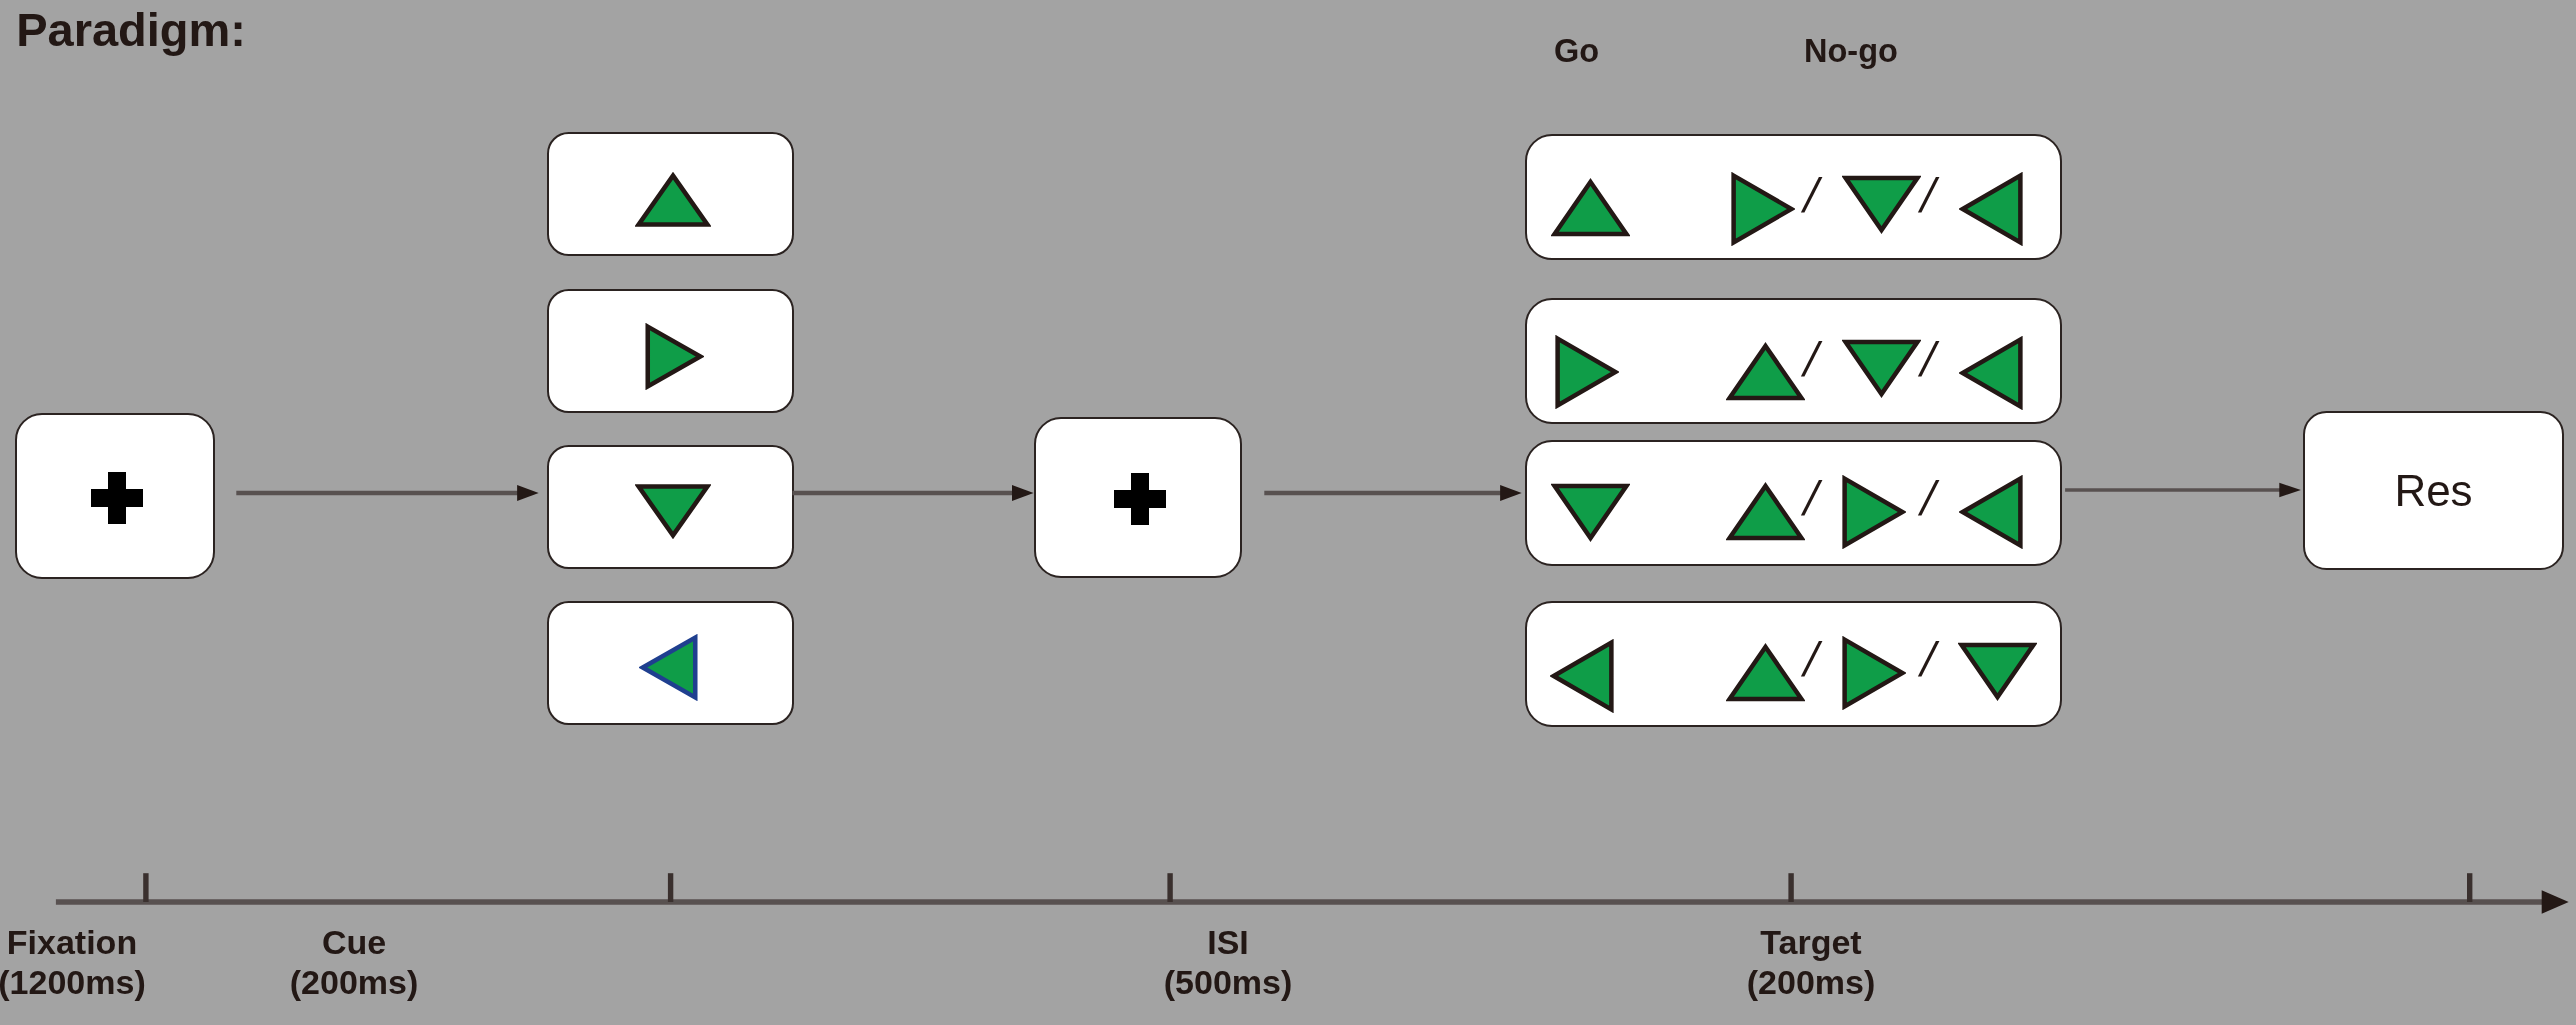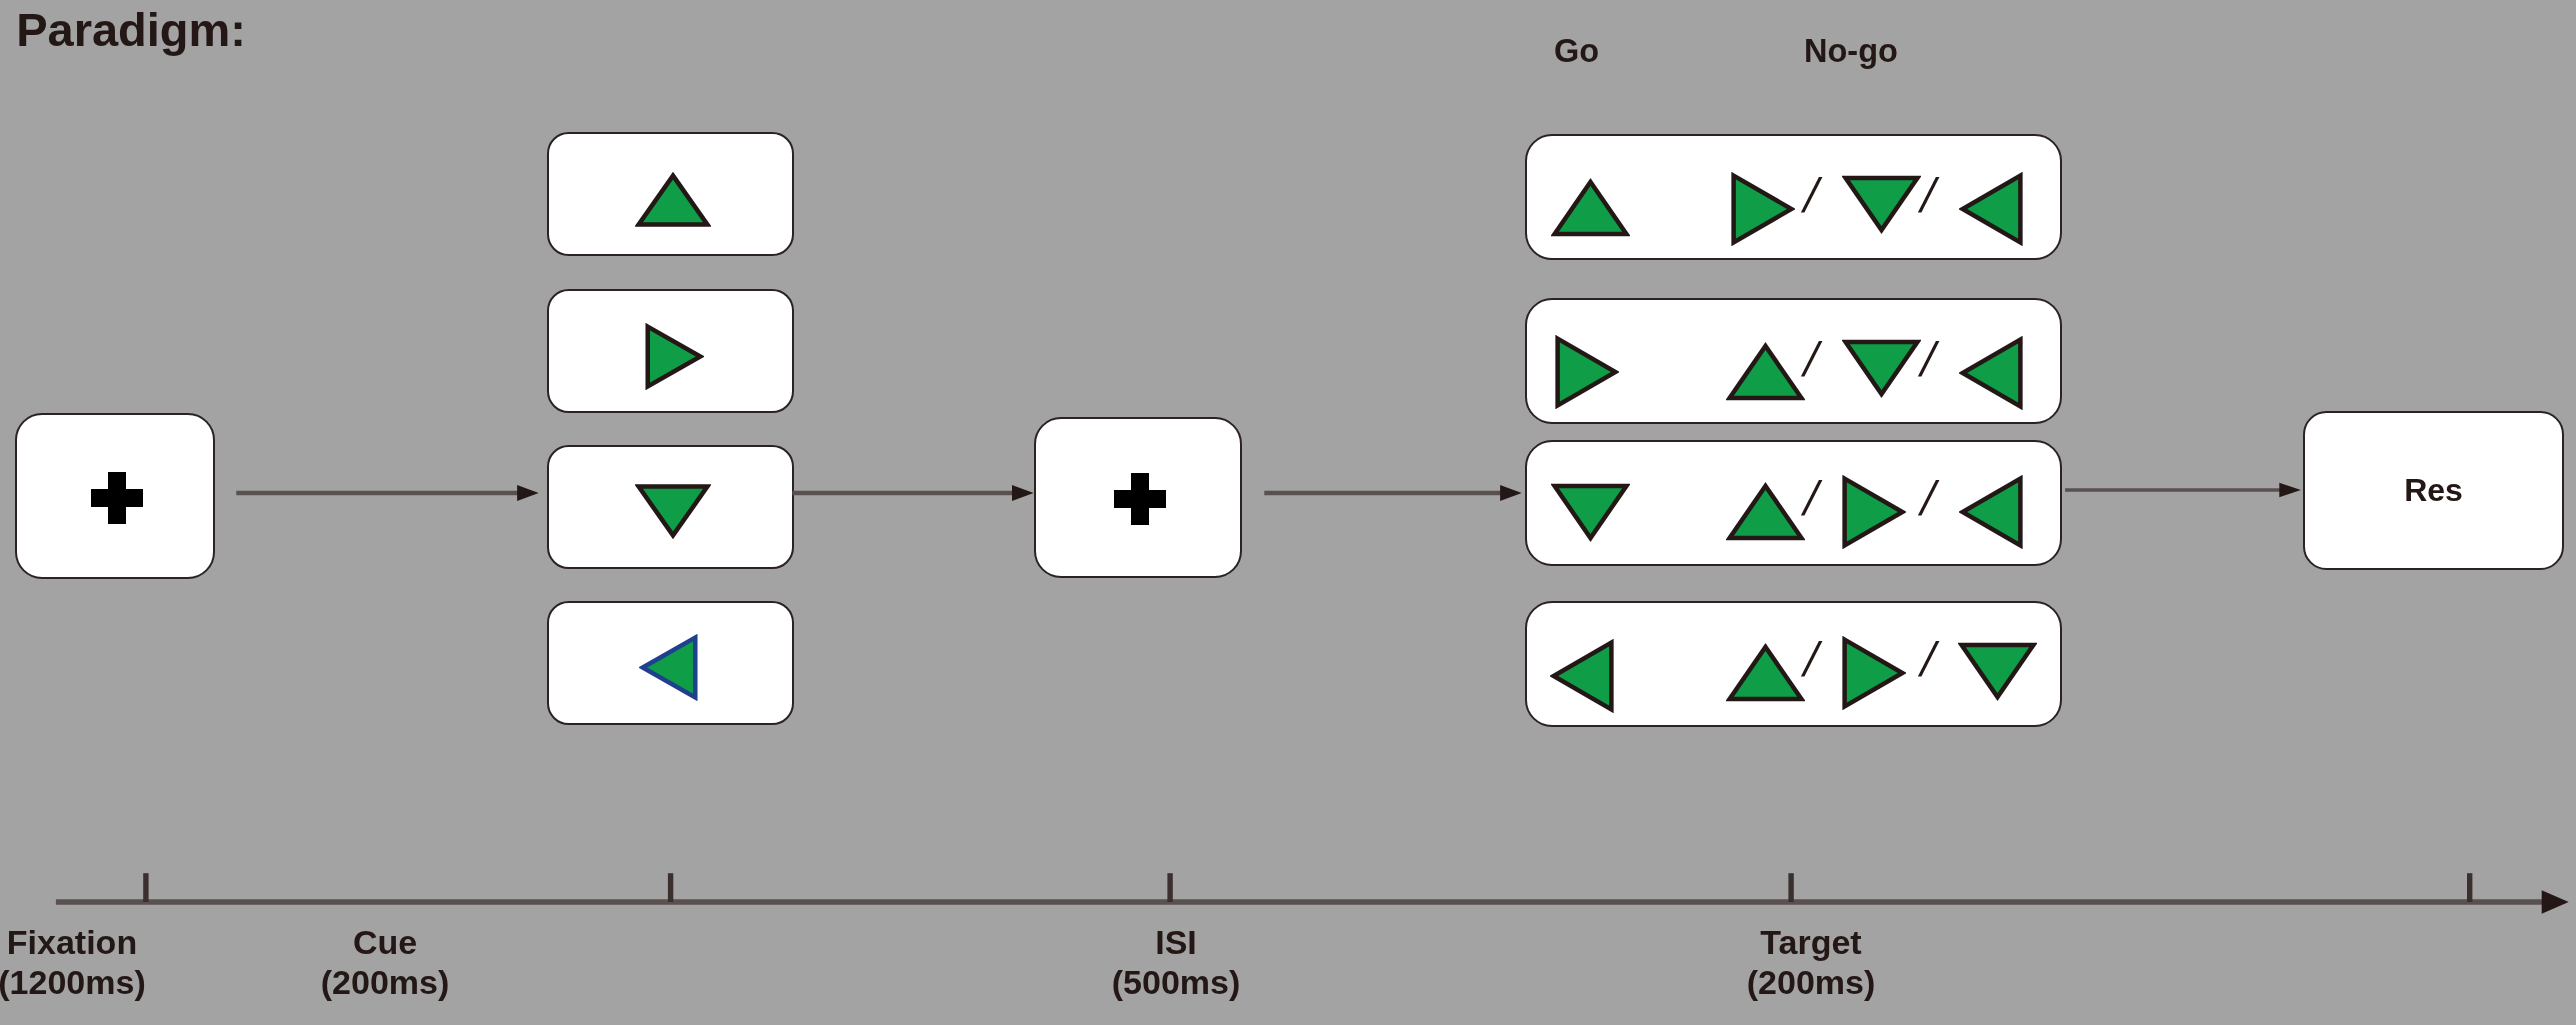--- a/index.html
+++ b/index.html
@@ -38,23 +38,23 @@
   }
   .fix-box { border-radius: 27px; }
   .cue-box { border-radius: 21.7px; }
   .target-box { border-radius: 27px; }
   .res-box {
     display: flex;
     align-items: center;
     justify-content: center;
   }
   .res-label {
-    font-size: 32px;
-    color: #231815;
-    font-weight: bold;
+    font-size: 44px;
+    color: #231815;
+    font-weight: normal;
   }
   
   .cross {
     position: absolute;
     width: 52px;
     height: 52px;
   }
   .cross::before, .cross::after {
     content: "";
     position: absolute;
@@ -321,25 +321,25 @@
       <line x1="1296" y1="8" x2="1296" y2="40" stroke="#3a302e" stroke-width="6"></line>
       <line x1="1986" y1="8" x2="1986" y2="40" stroke="#3a302e" stroke-width="6"></line>
       <line x1="2740" y1="8" x2="2740" y2="40" stroke="#3a302e" stroke-width="6"></line>
     </svg>
   </div>
 
   <div class="tl-label" style="left:72px; top:922px;">
     <span>Fixation</span>
     <span class="sub">(1200ms)</span>
   </div>
-  <div class="tl-label" style="left:385px; top:922px;">
+  <div class="tl-label" style="left:354px; top:922px;">
     <span>Cue</span>
     <span class="sub">(200ms)</span>
   </div>
-  <div class="tl-label" style="left:1176px; top:922px;">
+  <div class="tl-label" style="left:1228px; top:922px;">
     <span>ISI</span>
     <span class="sub">(500ms)</span>
   </div>
   <div class="tl-label" style="left:1811px; top:922px;">
     <span>Target</span>
     <span class="sub">(200ms)</span>
   </div>
 
 </div>
 

